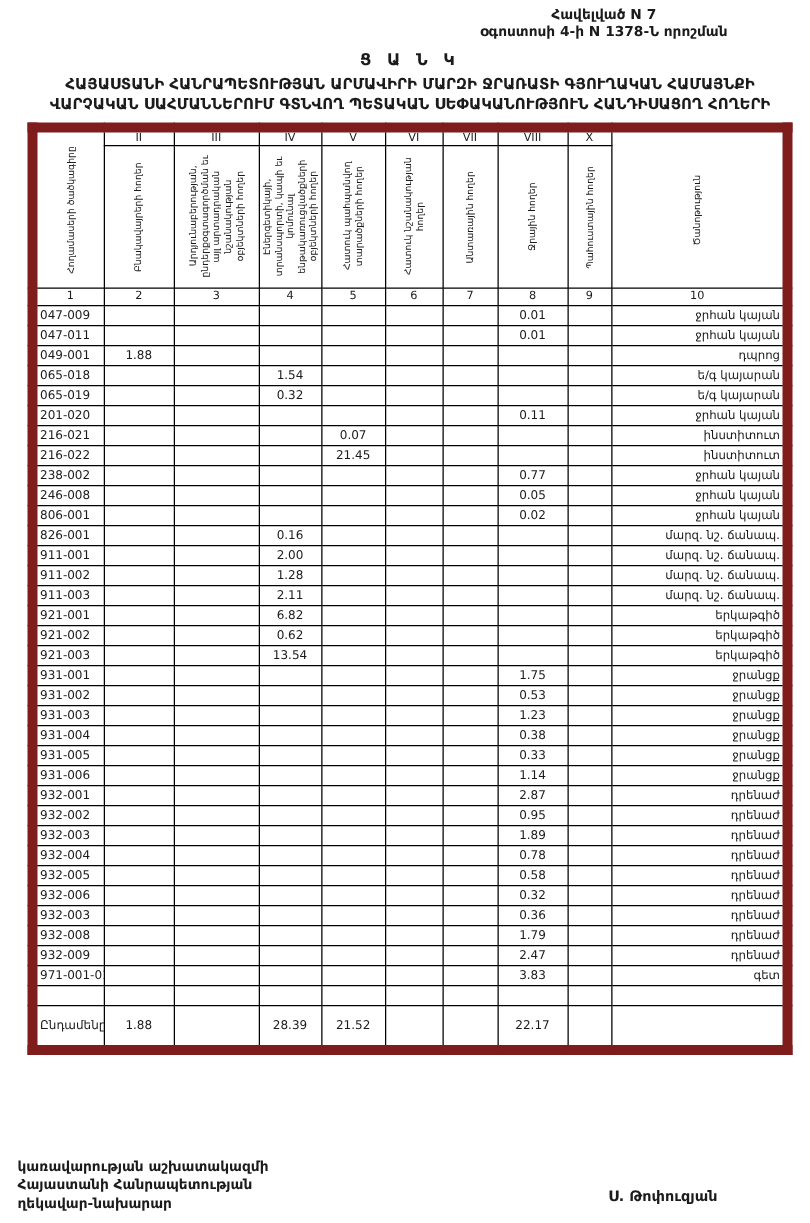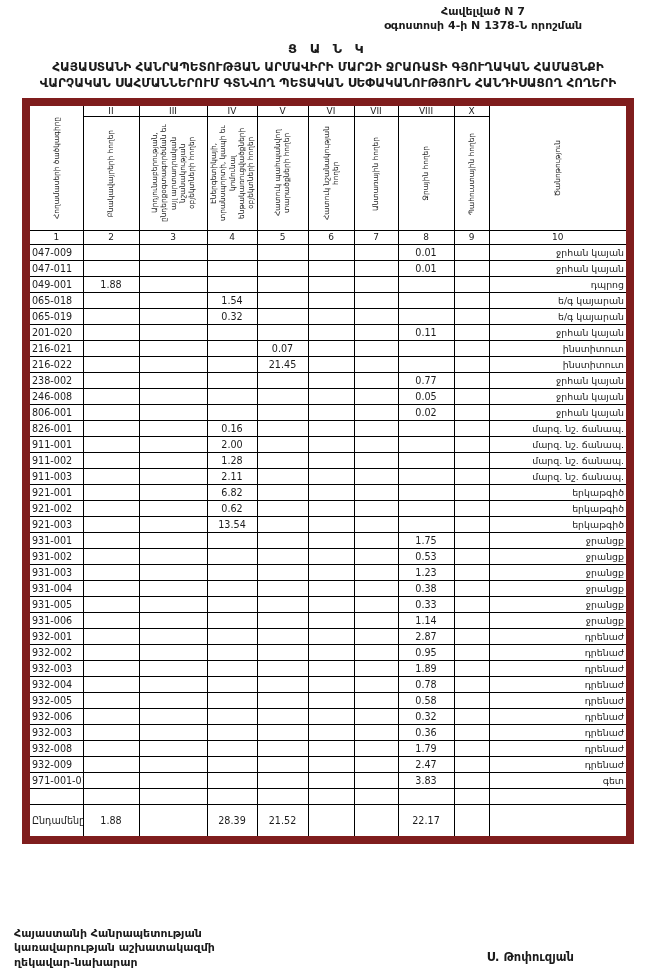--- a/index.html
+++ b/index.html
@@ -608,17 +608,17 @@
           <td class="val">22.17</td>
           <td class="val"></td>
           <td class="note"></td>
         </tr>
       </tbody>
     </table>
 
 </div>
 
 <div class="footer-left">
+  <div>կառավարության աշխատակազմի</div>
   <div>Հայաստանի Հանրապետության</div>
-  <div>կառավարության աշխատակազմի</div>
   <div>ղեկավար-նախարար</div>
 </div>
 <div class="footer-right">Ս. Թոփուզյան</div>
 
 </body></html>

